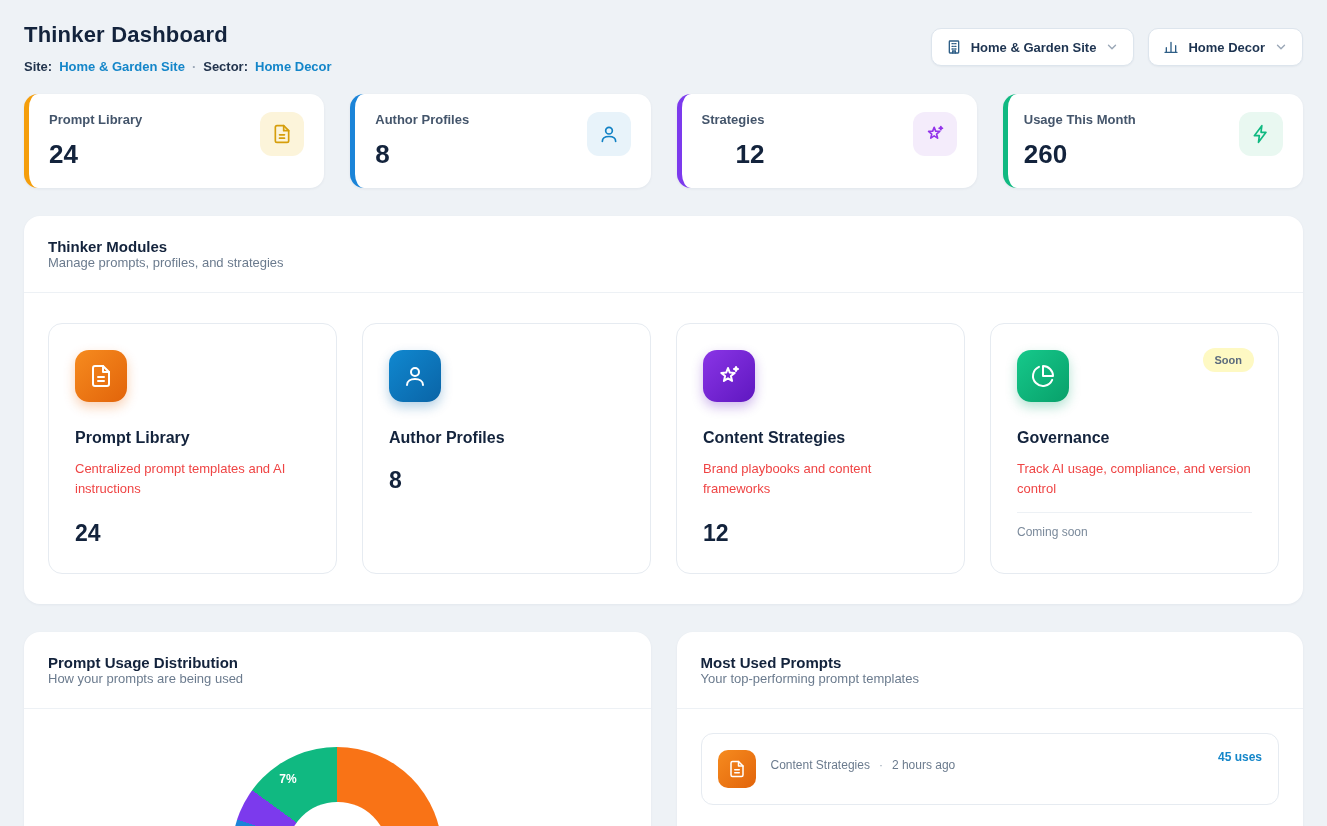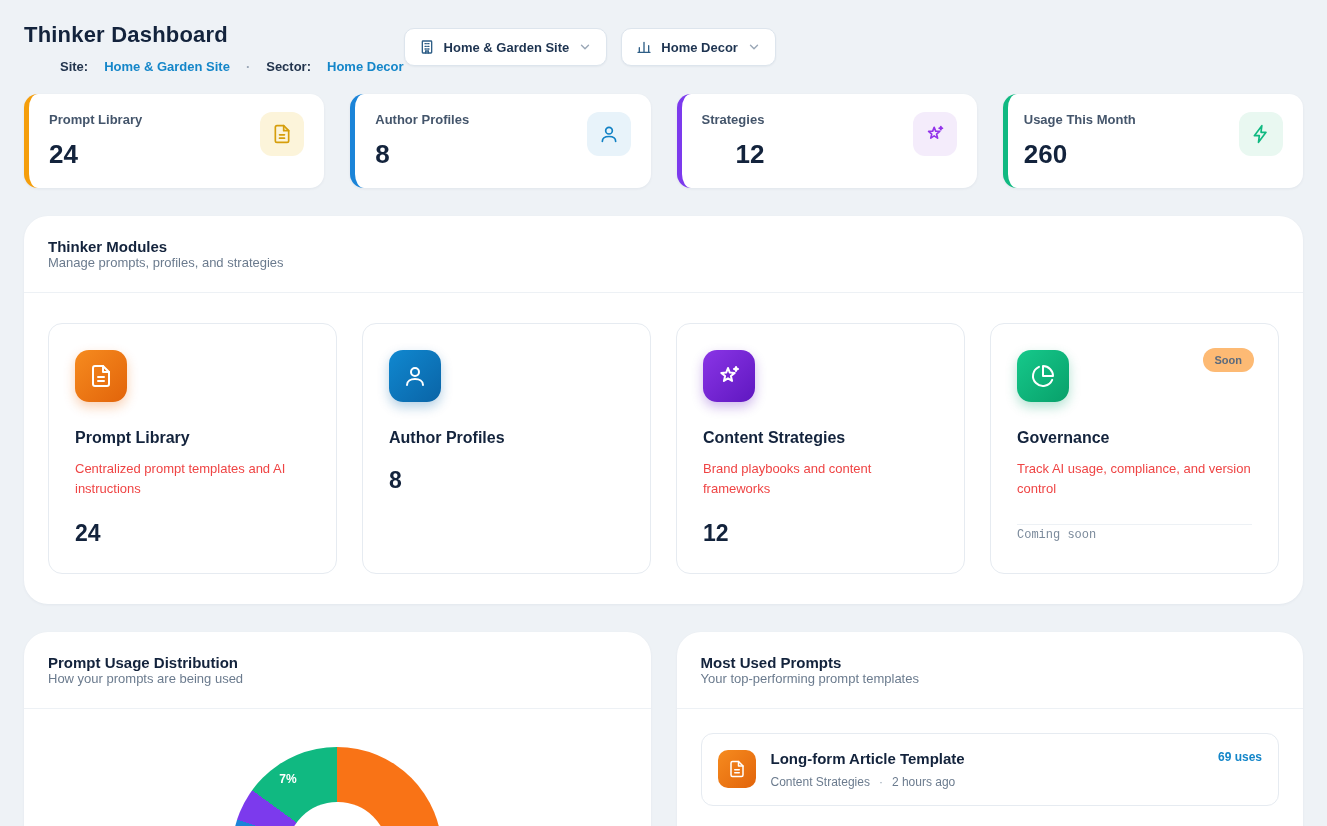--- a/index.html
+++ b/index.html
@@ -5,23 +5,23 @@
   * { box-sizing: border-box; margin: 0; padding: 0; }
   html, body { width: 1327px; height: 826px; overflow: hidden; }
   body {
     font-family: "Liberation Sans", "DejaVu Sans", sans-serif;
     background: #eef2f6;
     color: #13233c;
   }
   .page { padding: 22px 24px; }
 
   
-  .topbar { display: flex; align-items: flex-start; }
+  .topbar { display: flex; justify-content: space-between; align-items: flex-start; }
   .page-title { font-size: 22px; font-weight: 800; color: #13233c; letter-spacing: .2px; }
-  .site-line { margin-top: 11px; font-size: 13px; color: #22344d; display: flex; align-items: center; gap: 16px; font-weight: 600; margin-left: 36px; }
+  .site-line { margin-top: 11px; font-size: 13px; color: #22344d; display: flex; align-items: center; gap: 7px; font-weight: 600; }
   .site-line .link { color: #1486c9; cursor: pointer; }
   .site-line .dot { color: #9aa7b6; }
   .selectors { display: flex; gap: 14px; margin-top: 6px; }
   .selector {
     display: flex; align-items: center; gap: 9px; background: #fff;
     border: 1px solid #dde5ed; border-radius: 10px; height: 38px; padding: 0 14px;
     font-size: 13px; font-weight: 700; color: #1d3350; cursor: pointer;
     box-shadow: 0 1px 2px rgba(16,40,70,.05);
   }
   .selector .lead { color: #2e5e86; display: flex; }
@@ -40,21 +40,21 @@
   .b-green  { border-left-color: #10b981; padding-left: 16px; }
   .stat-label { font-size: 13px; color: #44556b; font-weight: 600; }
   .stat-value { font-size: 26px; font-weight: 800; color: #13233c; margin-top: 12px; }
   .stat-icon { width: 44px; height: 44px; border-radius: 12px; display: flex; align-items: center; justify-content: center; }
   .i-orange { background: #fcf4da; color: #d69e0b; }
   .i-blue   { background: #e8f3fa; color: #1181c4; }
   .i-purple { background: #f4ecfb; color: #9333ea; }
   .i-green  { background: #e9f8f1; color: #10b981; }
 
   
-  .panel { background: #fff; border-radius: 24px; box-shadow: 0 1px 3px rgba(20,40,70,.05); margin-top: 28px; }
+  .panel { background: #fff; border-radius: 16px; box-shadow: 0 1px 3px rgba(20,40,70,.05); margin-top: 28px; }
   .panel-head { padding: 22px 24px; }
   .panel-title { font-size: 15px; font-weight: 700; color: #13233c; }
   .panel-sub { font-size: 13px; color: #6b7b8e; }
   .panel-divider { height: 1px; background: #edf1f5; }
 
   
   .modules-grid { display: grid; grid-template-columns: repeat(4, 1fr); gap: 25px; padding: 30px 24px; }
   .module-card {
     border: 1px solid #e6ebf1; border-radius: 14px; padding: 26px; position: relative;
     background: #fff; cursor: pointer;
@@ -64,24 +64,24 @@
     display: flex; align-items: center; justify-content: center;
   }
   .g-orange { background: linear-gradient(135deg, #f68b1f, #e2640a); box-shadow: 0 5px 12px rgba(234,102,10,.3); }
   .g-blue   { background: linear-gradient(135deg, #1088d0, #0a64a6); box-shadow: 0 5px 12px rgba(10,100,166,.3); }
   .g-purple { background: linear-gradient(135deg, #8a35e6, #5f17c0); box-shadow: 0 5px 12px rgba(95,23,192,.3); }
   .g-green  { background: linear-gradient(135deg, #16c98b, #08a06a); box-shadow: 0 5px 12px rgba(8,160,106,.3); }
   .module-title { font-size: 16px; font-weight: 700; color: #13233c; margin-top: 27px; }
   .module-desc { font-size: 13px; color: #ef4444; line-height: 1.55; margin-top: 12px; min-height: 41px; }
   .module-count { font-size: 23px; font-weight: 800; color: #13233c; margin-top: 20px; }
   .soon-badge {
-    position: absolute; top: 24px; right: 24px; background: #fdba74; color: #5c6b7d;
+    position: absolute; top: 24px; right: 24px; background: #fef9c3; color: #5c6b7d;
     font-size: 11px; font-weight: 700; padding: 6px 12px; border-radius: 999px;
   }
-  .module-foot { margin-top: 24px; padding-top: 3px; border-top: 1px solid #edf1f5; font-size: 12px; color: #7b8a9b; font-family: Liberation Mono, monospace; }
+  .module-foot { margin-top: 12px; padding-top: 12px; border-top: 1px solid #edf1f5; font-size: 12px; color: #7b8a9b; }
 
   
   .bottom-grid { display: grid; grid-template-columns: 1fr 1fr; gap: 26px; margin-top: 28px; }
   .bottom-grid .panel { margin-top: 0; height: 430px; }
 
   .chart-area { display: flex; justify-content: center; padding-top: 38px; }
   .donut { width: 210px; height: 210px; border-radius: 50%; position: relative; }
   .donut::after { content: ""; position: absolute; inset: 26%; background: #fff; border-radius: 50%; }
   .donut-label { position: absolute; left: 47px; top: 25px; color: #fff; font-size: 12px; font-weight: 700; z-index: 2; }
 
@@ -281,26 +281,25 @@
       <div class="panel-divider"></div>
 
       <div class="prompt-item">
         <div class="prompt-icon">
           <svg width="18" height="18" viewBox="0 0 24 24" fill="none" stroke="currentColor" stroke-width="2" stroke-linecap="round" stroke-linejoin="round">
               <path d="M14 2H6a2 2 0 0 0-2 2v16a2 2 0 0 0 2 2h12a2 2 0 0 0 2-2V8z"></path>
               <path d="M14 2v6h6M9 13h6M9 17h6"></path>
             </svg>
         </div>
         <div class="prompt-info">
-          <div class="prompt-title">Long-form Article Template</div>
           <div class="prompt-meta">
             <span>Content Strategies</span>
             <span class="dot">·</span>
             <span>2 hours ago</span>
           </div>
         </div>
-        <div class="prompt-uses">69 uses</div>
+        <div class="prompt-uses">45 uses</div>
       </div>
 
     </div>
   </div>
 
 </div>
 
 </body></html>

